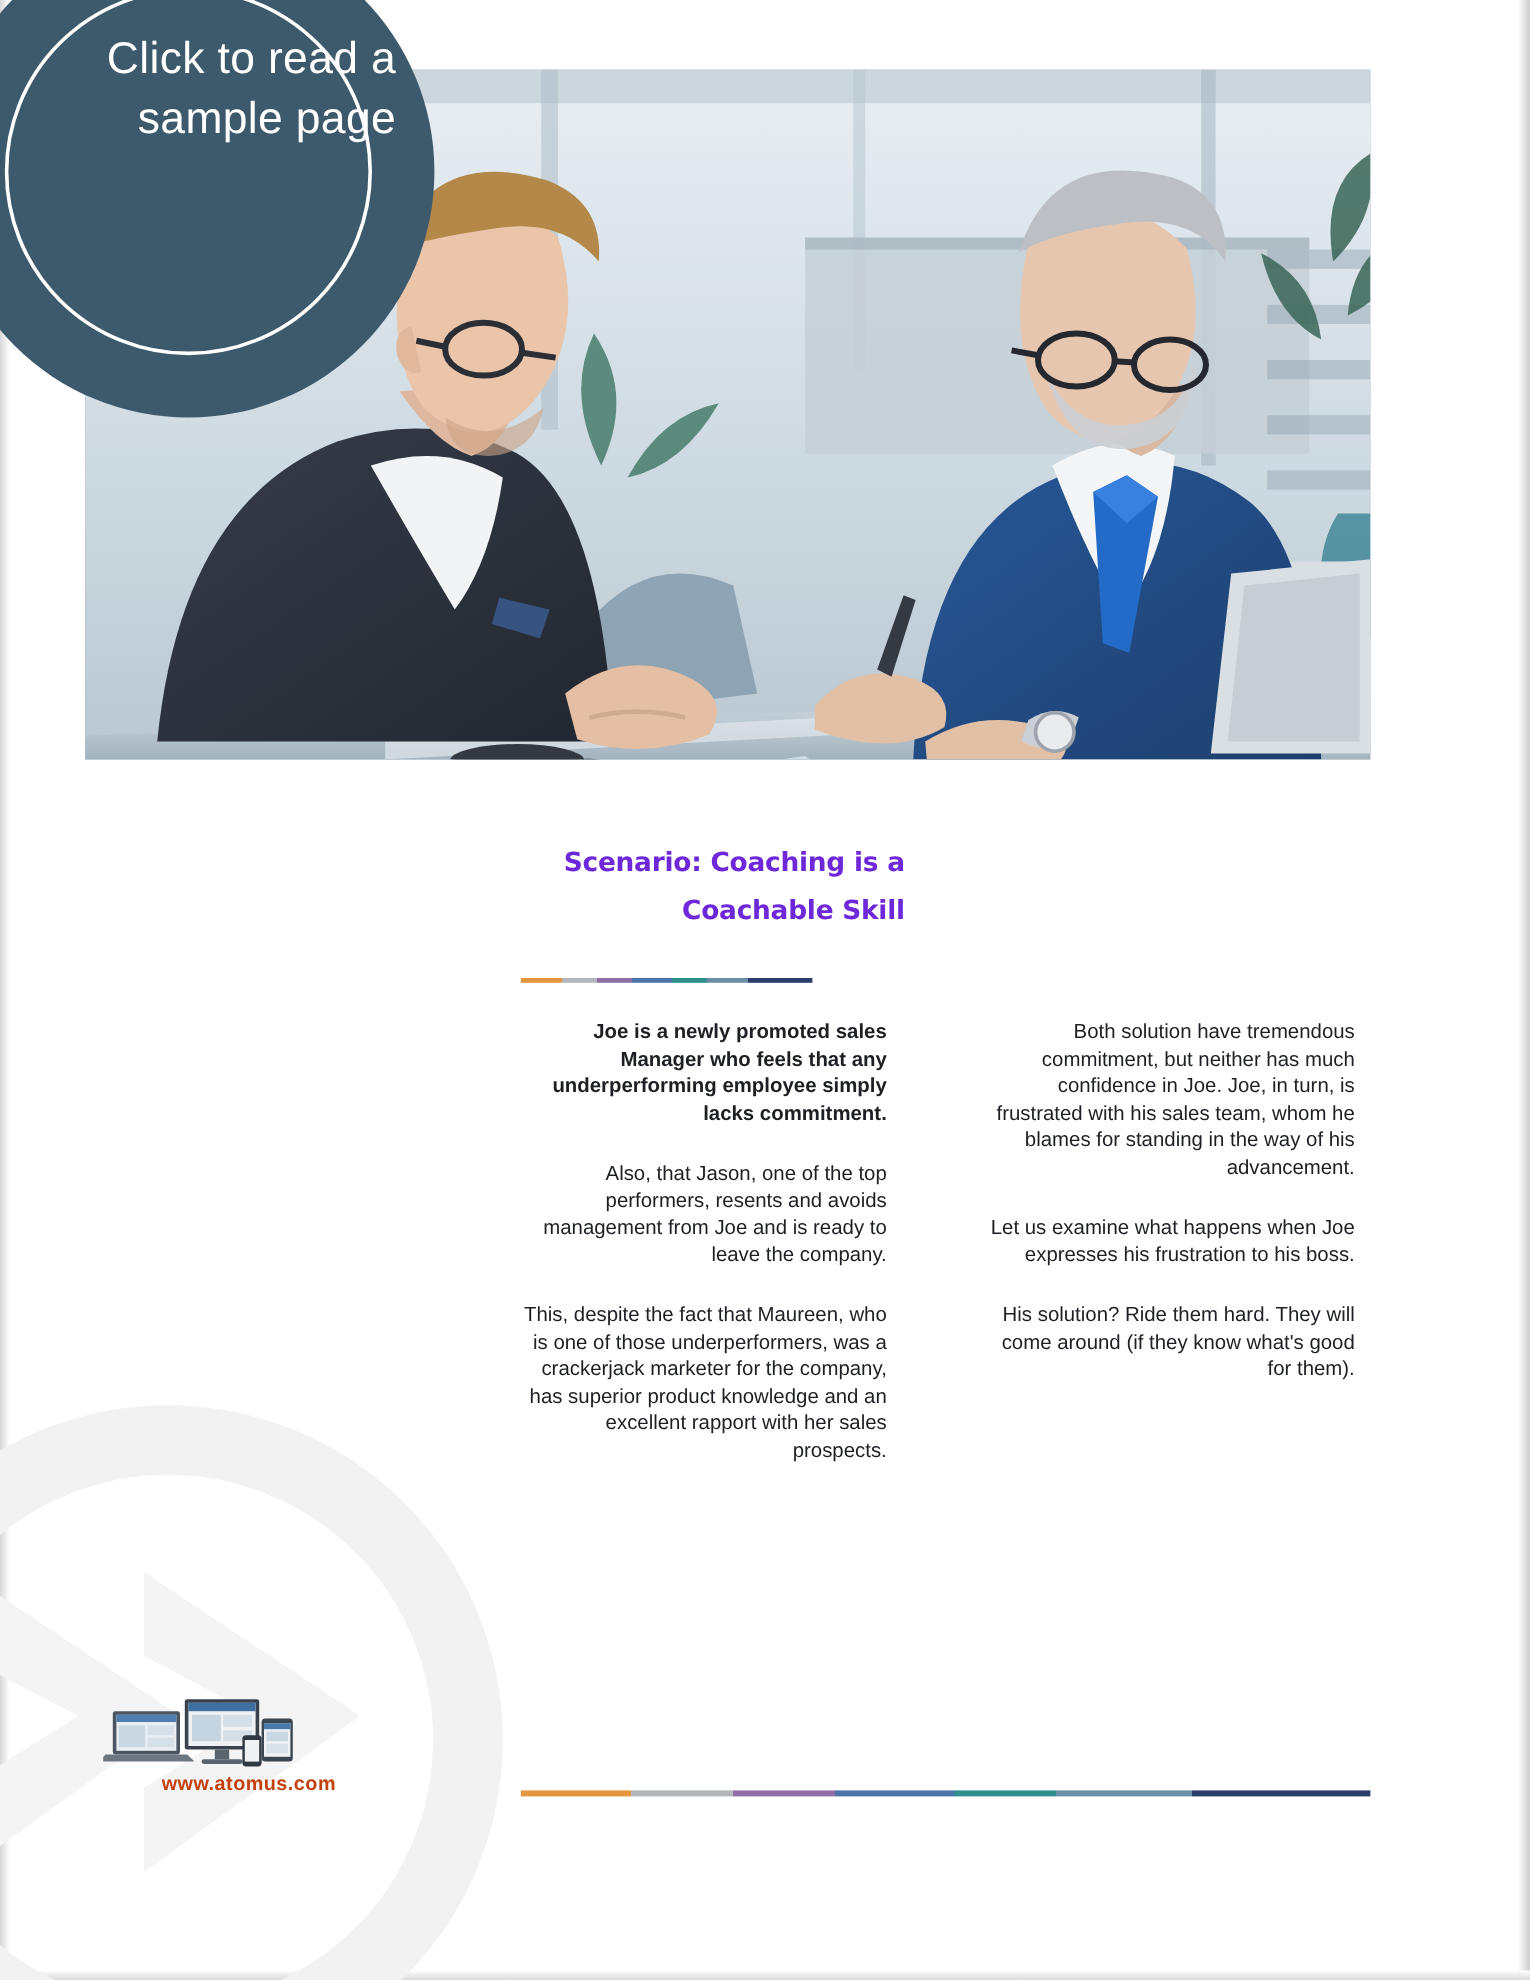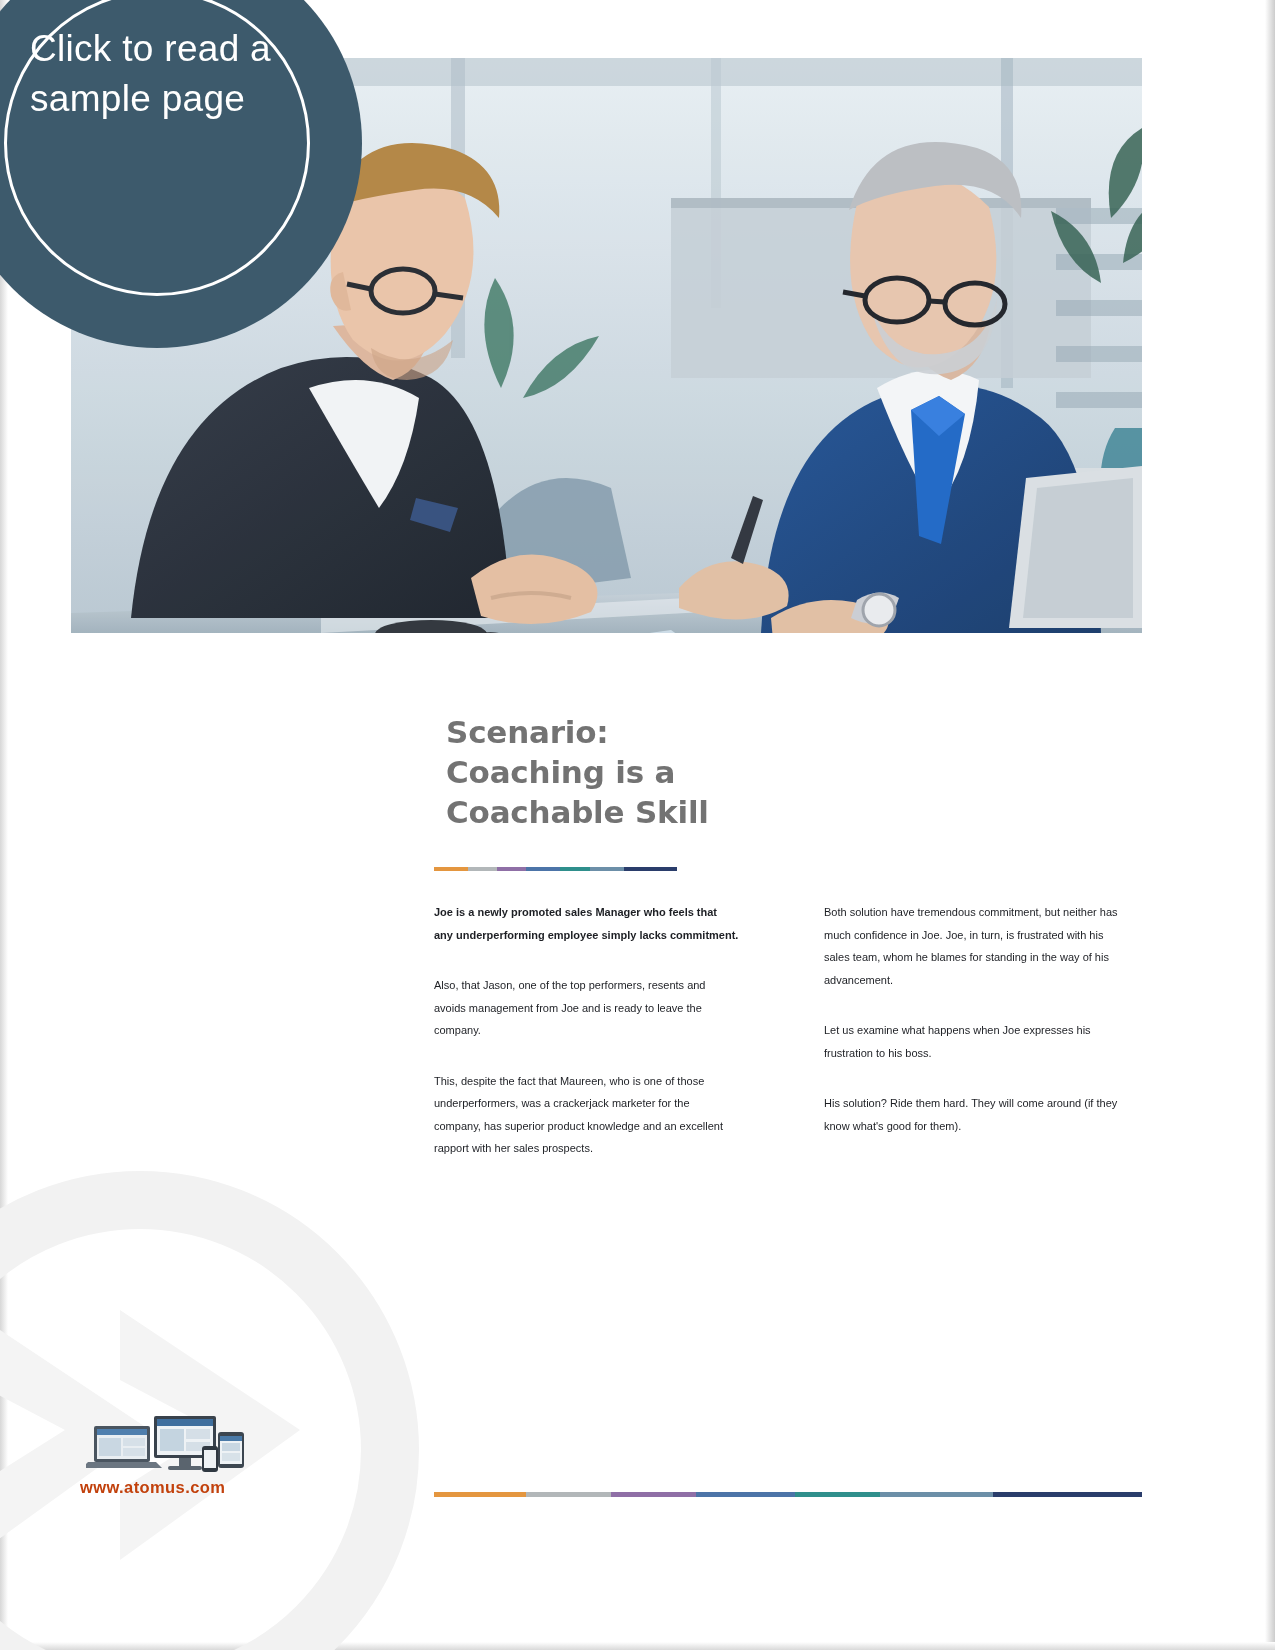--- a/index.html
+++ b/index.html
@@ -14,20 +14,21 @@
     overflow: hidden;
     position: relative;
   }
 
   
   .page {
     position: absolute;
     inset: 0;
     background: #ffffff;
     overflow: hidden;
+    text-align: right;
   }
   .edge-left {
     position: absolute;
     left: 0; top: 0; bottom: 0;
     width: 8px;
     background: linear-gradient(to right, #d7d7d7, #ffffff);
   }
   .edge-right {
     position: absolute;
     right: 0; top: 0; bottom: 0;
@@ -101,27 +102,27 @@
 
   
   .article {
     position: absolute;
     left: 434px;
     top: 700px;
     width: 700px;
   }
   .headline {
     font-family: "DejaVu Sans", sans-serif;
-    font-size: 31px;
+    font-size: 22px;
     line-height: 40px;
     font-weight: bold;
-    color: #737373;
+    color: #6d28d9;
     letter-spacing: -0.2px;
     width: 320px;
-    margin: 12px;
+    margin: 0;
   }
   .rule {
     margin-top: 35px;
     width: 243px;
     height: 4px;
     background: linear-gradient(to right,
       #e4963f 0%, #e4963f 14%,
       #b2b7b9 14%, #b2b7b9 26%,
       #8f6fa6 26%, #8f6fa6 38%,
       #4c74a8 38%, #4c74a8 52%,
@@ -130,21 +131,21 @@
       #2a3d6b 78%, #2a3d6b 100%);
   }
   .columns {
     margin-top: 30px;
     display: flex;
     gap: 85px;
   }
   .col { width: 305px; }
   .col p {
     margin: 0 0 28px 0;
-    font-size: 11px;
+    font-size: 17px;
     line-height: 22.5px;
     color: #1d1f24;
   }
   .col p.lead {
     font-weight: bold;
   }
 
   
   .footer-devices {
     position: absolute;

